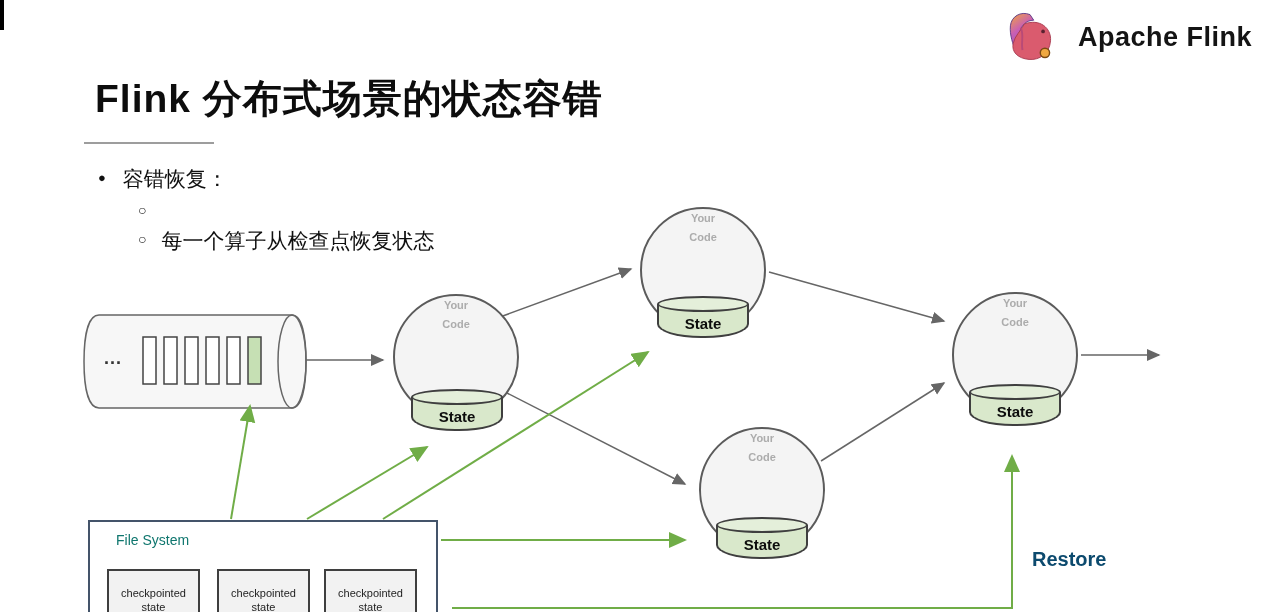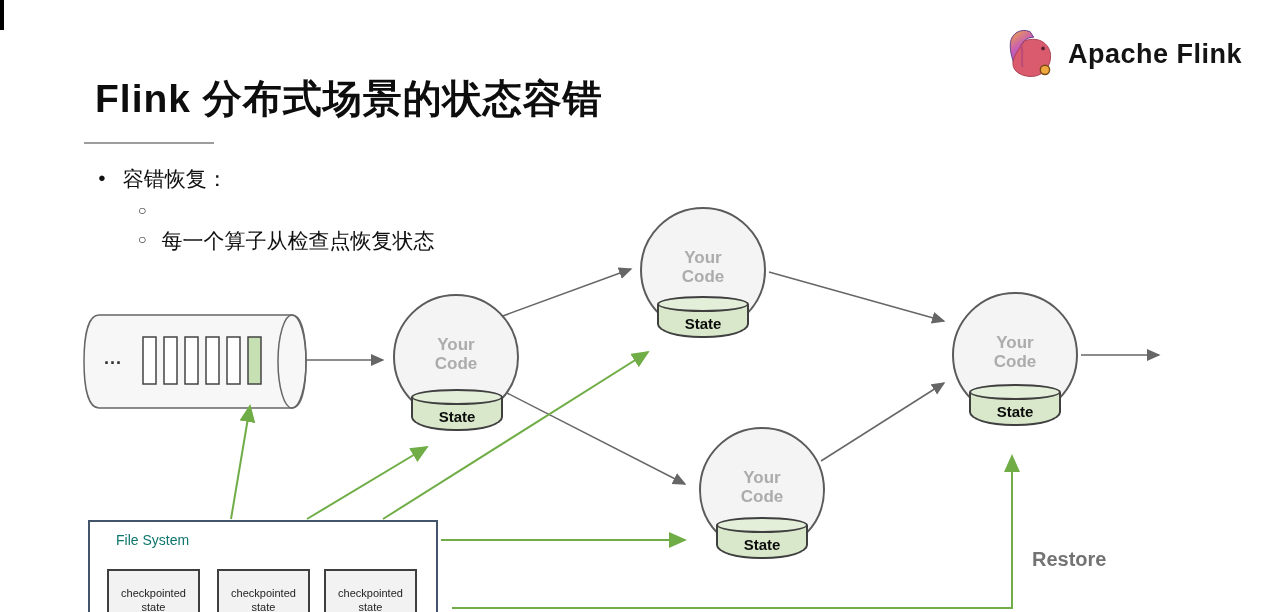--- a/index.html
+++ b/index.html
@@ -5,32 +5,32 @@
   html,body { margin:0; padding:0; background:#fff; }
   .stage {
     position:relative; width:1280px; height:612px; background:#ffffff;
     overflow:hidden; font-family:"Liberation Sans", sans-serif; color:#111;
   }
   .layer { position:absolute; left:0; top:0; }
 
   .page-title { position:absolute; left:95px; top:72px; font-size:39px; font-weight:bold; letter-spacing:1px; color:#0d0d0d;text-align:center; }
   .title-underline { position:absolute; left:84px; top:142px; width:130px; height:2px; background:#9d9d9d; }
 
-  .logo { position:absolute; left:1002px; top:24px; display:flex; align-items:center; gap:10px; }
+  .logo { position:absolute; left:1002px; top:7px; display:flex; align-items:center; gap:20px; }
   .logo-text { font-size:27px; font-weight:bold; color:#141414; letter-spacing:0.5px; }
 
   .bullet-row { position:absolute; display:flex; align-items:flex-start; font-size:21px; color:#101010; }
   .bullet-dot { font-size:13px; line-height:26px; margin-right:17px; }
   .bullet-circ { font-size:14px; line-height:25px; margin-right:15px; color:#222; }
 
   .operator {
     position:absolute; width:126px; height:126px; border-radius:50%;
     background:#f4f4f4; border:2px solid #5b5b5b; box-sizing:border-box;
-    display:flex; align-items:center; justify-content:center; text-align:center;
-    color:#acacac; font-size:17px; line-height:19px; font-weight:bold; white-space:pre-line;
+    display:flex; justify-content:center; text-align:center;
+    color:#acacac; font-size:11px; line-height:19px; font-weight:bold; white-space:pre-line;
   }
   .op-label { padding-bottom:6px; }
 
   .drum { position:absolute; width:92px; height:42px; }
   .drum-top {
     position:absolute; left:0; right:0; top:0; height:16px; border:2px solid #3f3f3f;
     border-radius:50%; background:#e4efda; box-sizing:border-box; z-index:2;
   }
   .drum-body {
     position:absolute; left:0; right:0; top:8px; bottom:0; background:#d9e8cb;
@@ -50,21 +50,21 @@
     background:#ffffff; border:2px solid #44546a; box-sizing:border-box;
   }
   .fs-title { position:absolute; left:26px; top:10px; font-size:14px; color:#0f766e; }
   .fs-item {
     position:absolute; top:47px; width:93px; height:62px; background:#f2f2f2;
     border:2px solid #3f3f3f; box-sizing:border-box;
     display:flex; align-items:center; justify-content:center; text-align:center;
     font-size:11px; line-height:14px; color:#1d1d1d; white-space:pre-line;
   }
 
-  .restore-label { position:absolute; left:1032px; top:548px; font-size:20px; font-weight:bold; color:#737373; }
+  .restore-label { position:absolute; left:1032px; top:548px; font-size:20px; font-weight:bold; color:#0c4a6e; }
   .corner-mark { position:absolute; left:0; top:0; width:4px; height:30px; background:#000; }
 </style>
 </head>
 <body>
 
 <div class="stage">
 
   <svg class="layer" width="1280" height="612" viewBox="0 0 1280 612">
     <defs>
       <marker id="mgray" markerWidth="11" markerHeight="9" refX="8" refY="4" orient="auto">

